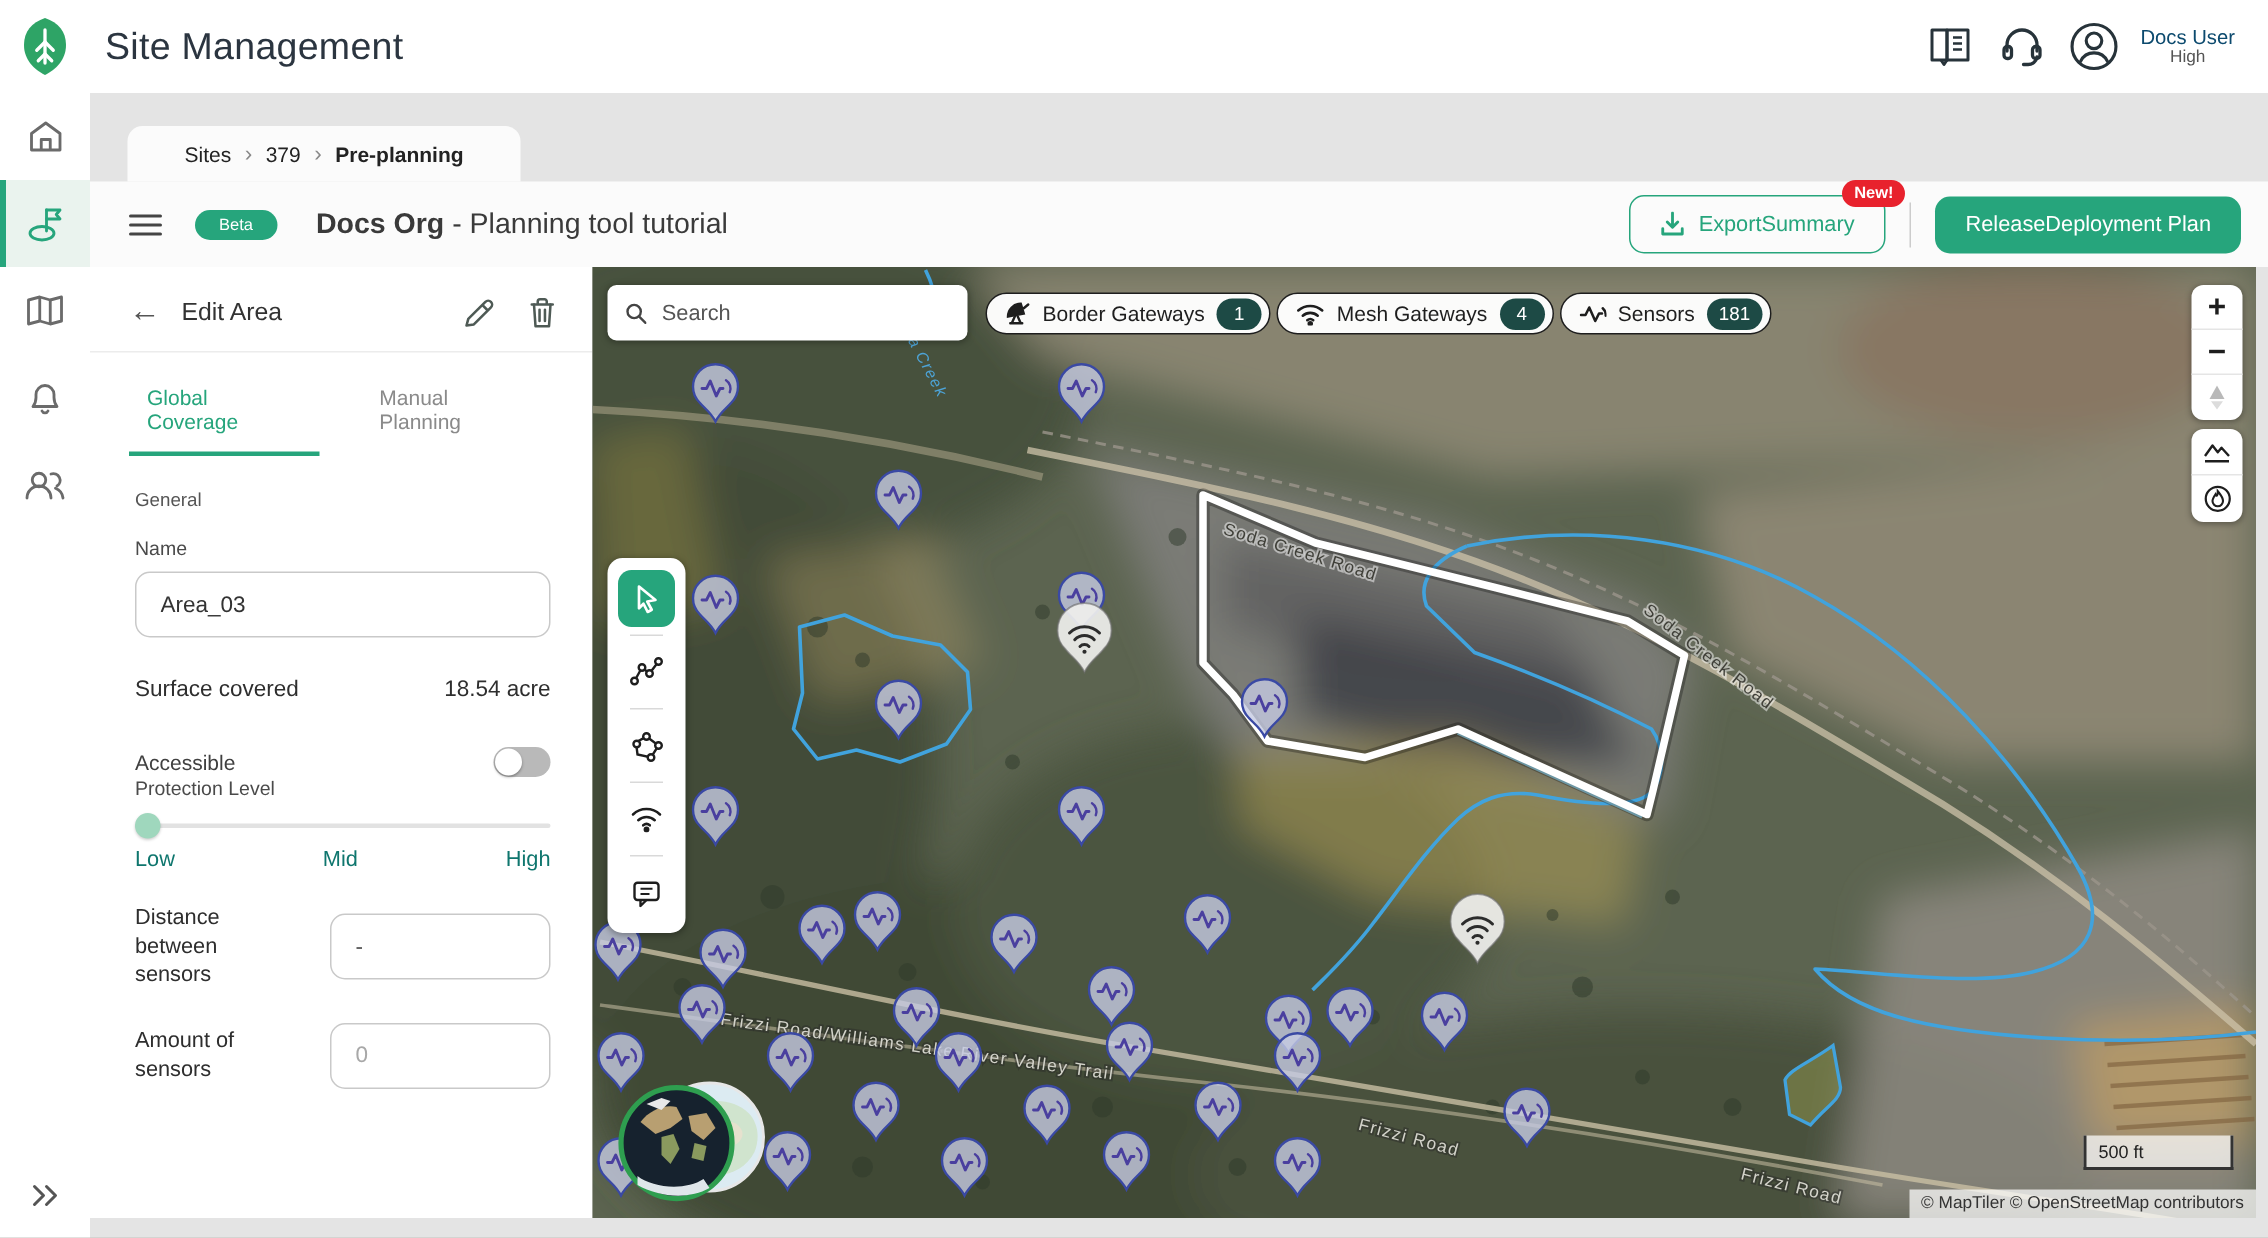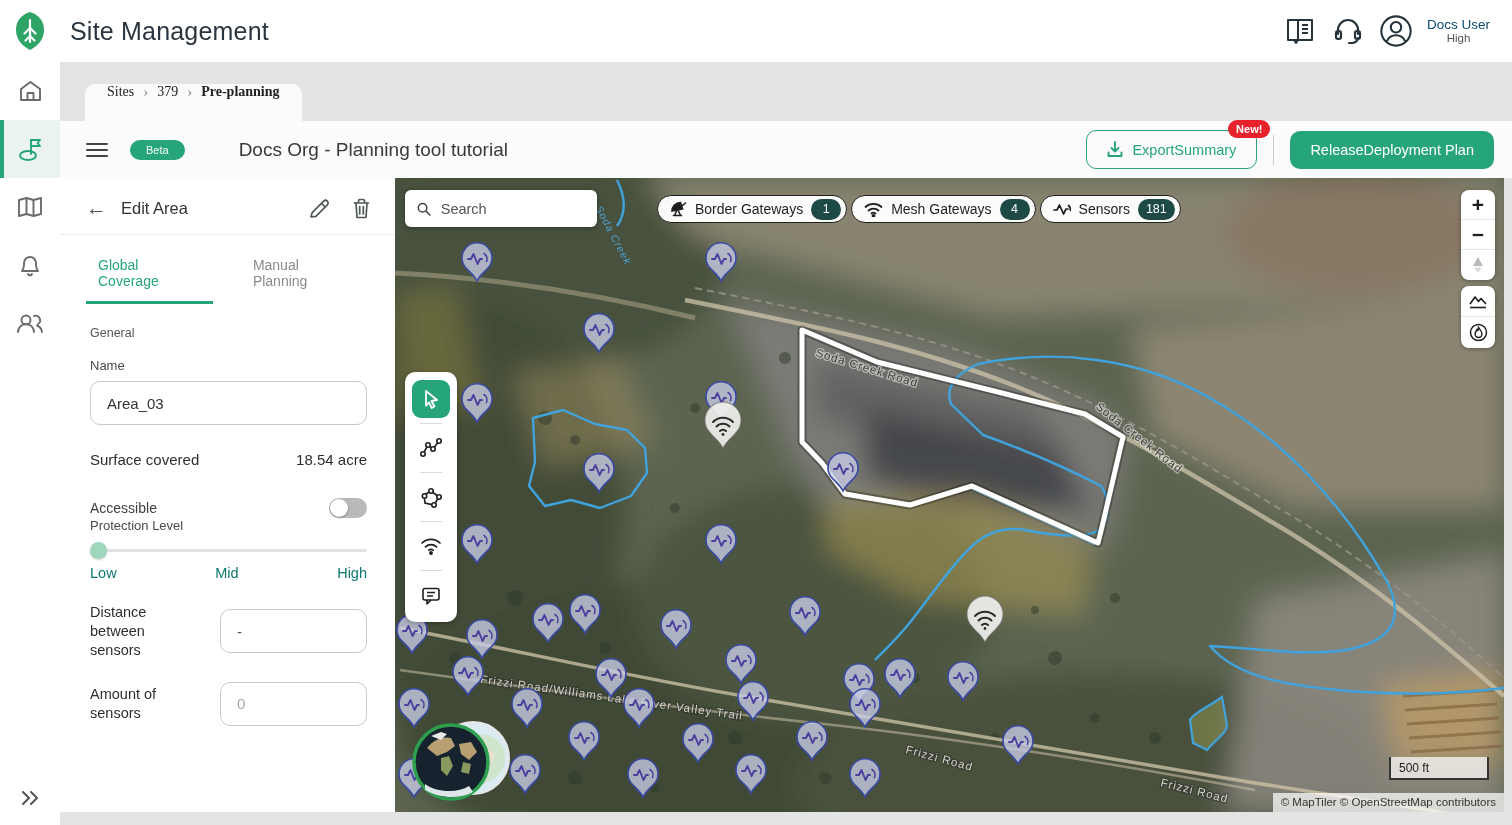--- a/index.html
+++ b/index.html
@@ -22,29 +22,29 @@
     display:flex; flex-direction:column; align-items:center; z-index:20; }
   .side-item { width:60px; height:58px; display:flex; align-items:center; justify-content:center; cursor:pointer; position:relative; }
   .side-item.active { background:#eaf3ee; }
   .side-item.active::before { content:""; position:absolute; left:0; top:0; width:4px; height:100%; background:#26a57c; }
   .side-expand { margin-top:auto; margin-bottom:14px; cursor:pointer; }
 
   
   .content { position:absolute; left:60px; top:62px; width:1452px; height:763px; background:#e4e4e4; }
   .tab-row { position:relative; height:59px; }
   .bc-tab { position:absolute; left:25px; bottom:0; height:37px; background:#fbfbfb; border-radius:10px 10px 0 0;
-    display:flex; gap:9px; padding:0 22px; font-size:14px; color:#222;font-family:Liberation Serif, serif; }
+    display:flex; align-items:center; gap:9px; padding:0 38px; font-size:14px; color:#222; }
   .bc-sep { color:#888; font-size:15px; }
   .bc-last { font-weight:600; }
 
   .subheader { height:57px; background:#fbfbfb; display:flex; align-items:center; padding:0 18px 0 26px; }
   .hamburger { width:22px; cursor:pointer; margin-right:22px; }
   .beta-pill { background:#26a57c; color:#fff; font-size:11px; padding:4px 16px; border-radius:11px; margin-right:26px; }
   .doc-title { font-size:19px; color:#3a3a3a; }
-  .doc-title b { font-weight:400;margin-left:28px; }
+  .doc-title b { font-weight:700; }
   .subheader-right { margin-left:auto; display:flex; align-items:center; gap:16px; }
   .btn-export { position:relative; display:flex; align-items:center; gap:9px; border:1.5px solid #26a57c; color:#26a57c;
     background:#fbfbfb; font-size:14.5px; padding:10px 20px; border-radius:10px; cursor:pointer; }
   .new-badge { position:absolute; top:-11px; right:-14px; background:#e8222d; color:#fff; font-size:11px;
     font-weight:700; padding:3px 8px; border-radius:10px; }
   .vdivider { width:1px; height:30px; background:#ccc; }
   .btn-release { background:#26a57c; color:#fff; border:none; font-size:14.5px; padding:11px 20px;
     border-radius:10px; cursor:pointer; }
 
   .workspace { display:flex; height:634px; }
@@ -79,21 +79,21 @@
   .slider-scale { display:flex; justify-content:space-between; font-size:14.5px; color:#0f766e; margin-top:6px; }
   .pair-row { display:flex; align-items:center; margin-top:22px; }
   .pair-label { width:100px; font-size:14.5px; color:#2e2e2e; line-height:1.3; }
   .pair-input { flex:1; margin-left:30px; }
   .pair-input .txt-input { color:#555; }
   .pair-input .txt-input::placeholder { color:#a8a8a8; }
 
   
   .map { position:relative; width:1109px; height:634px; overflow:hidden; background:#5c6450; }
   .map svg.base { position:absolute; left:0; top:0; }
-  .map-search { position:absolute; left:10px; top:12px; width:192px; height:37px; background:#fff; border-radius:6px;
+  .map-search { position:absolute; left:10px; top:12px; width:240px; height:37px; background:#fff; border-radius:6px;
     box-shadow:0 1px 5px rgba(0,0,0,.35); display:flex; align-items:center; padding:0 12px; gap:10px; z-index:6; }
   .map-search input { border:none; outline:none; font-size:14.5px; width:100%; font-family:inherit; color:#333; }
   .map-search input::placeholder { color:#555; }
   .chips { position:absolute; left:262px; top:17px; display:flex; gap:4px; z-index:6; }
   .chip { display:flex; align-items:center; gap:8px; background:rgba(255,255,255,.97); border:1.5px solid #1e1e1e;
     border-radius:15px; height:28px; padding:0 5px 0 12px; font-size:14px; color:#1e1e1e; cursor:pointer; }
   .chip .count { background:#1d4a45; color:#fff; font-size:12.5px; border-radius:11px; min-width:30px; height:21px;
     display:flex; align-items:center; justify-content:center; padding:0 8px; }
   .tools { position:absolute; left:10px; top:194px; width:52px; background:#fff; border-radius:10px;
     box-shadow:0 1px 5px rgba(0,0,0,.35); display:flex; flex-direction:column; align-items:center;

